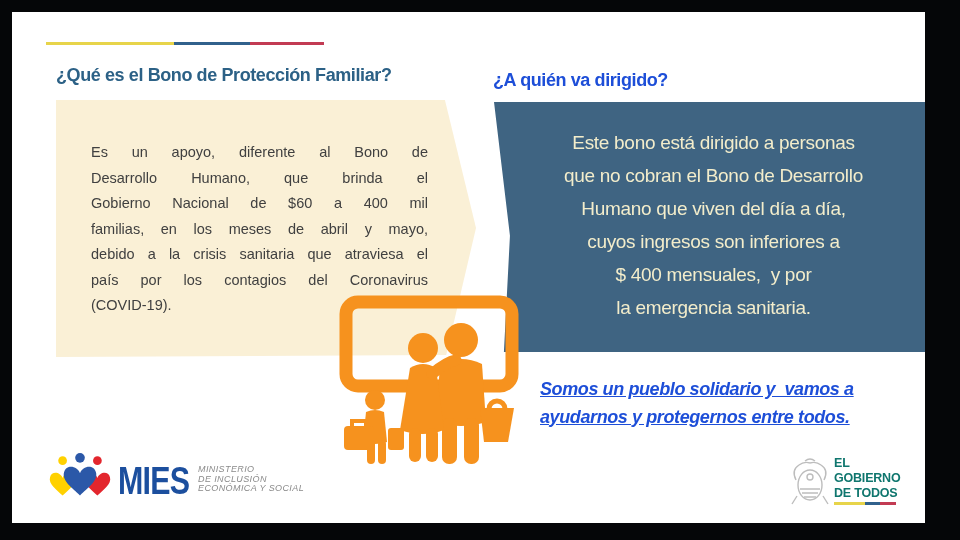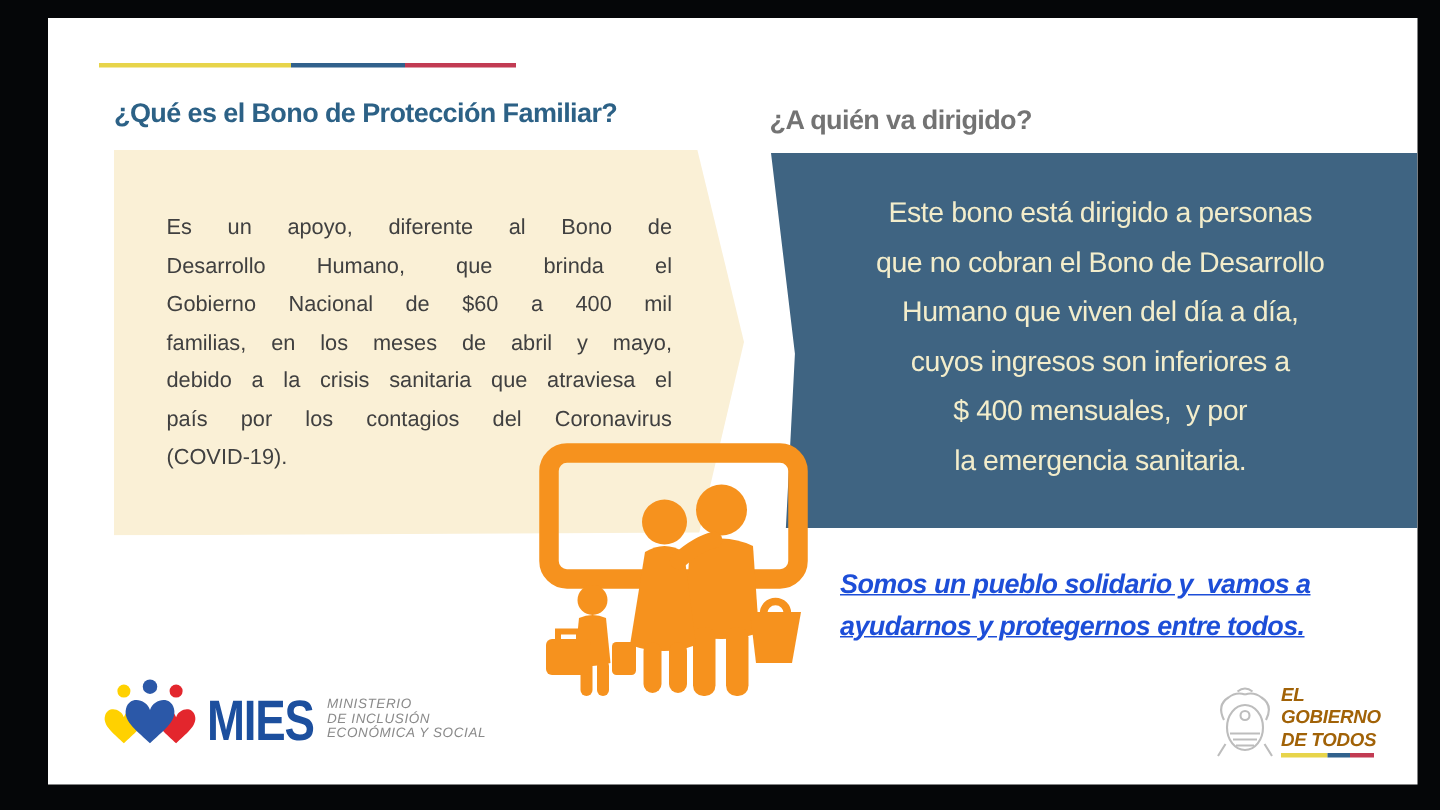--- a/index.html
+++ b/index.html
@@ -1,18 +1,18 @@
 <!DOCTYPE html>
 <html><head>
 <meta charset="utf-8">
 <style>
   html,body{margin:0;padding:0;background:#000;}
   .stage{position:relative;width:960px;height:540px;background:#050608;overflow:hidden;
          font-family:"Liberation Sans", sans-serif;}
-  .slide{position:absolute;left:32px;top:12px;width:913px;height:511px;background:#ffffff;}
+  .slide{position:absolute;left:12px;top:12px;width:913px;height:511px;background:#ffffff;}
   .abs{position:absolute;}
 
   .flag-line{left:34px;top:30px;width:278px;height:3px;display:flex;}
   .flag-line span{display:block;height:100%;}
   .fy{width:128px;} .fb{width:76px;} .fr{width:74px;}
 
   .heading{font-weight:bold;font-size:18px;letter-spacing:-0.4px;white-space:pre;}
   .h-left{left:44px;top:53px;}
   .h-right{left:481px;top:58px;}
 
@@ -53,21 +53,21 @@
   <div class="slide">
 
     <div class="abs flag-line">
       <span class="fy" style="background-color: rgb(231, 212, 74);"></span>
       <span class="fb" style="background-color: rgb(49, 97, 140);"></span>
       <span class="fr" style="background-color: rgb(194, 59, 83);"></span>
     </div>
 
     <div class="abs heading h-left" style="color: rgb(44, 97, 134);">¿Qué es el Bono de Protección Familiar?</div>
 
-    <div class="abs heading h-right" style="color: #737373;">¿A quién va dirigido?</div>
+    <div class="abs heading h-right" style="color: #1d4ed8;">¿A quién va dirigido?</div>
 
     <div class="abs cream-box" style="background-color: rgb(250, 240, 214);">
       <div class="cream-text" style="color: #404040;">Es un apoyo, diferente al Bono de
 Desarrollo Humano, que brinda el
 Gobierno Nacional de $60 a 400 mil
 familias, en los meses de abril y mayo,
 debido a la crisis sanitaria que atraviesa el
 país por los contagios del Coronavirus
 (COVID-19).</div>
     </div>
@@ -128,21 +128,21 @@
         <ellipse cx="22" cy="29" rx="12" ry="15"></ellipse>
         <circle cx="22" cy="21" r="3"></circle>
         <path d="M12,33 h20 M14,37 h16 M16,41 h12"></path>
         <path d="M8,24 Q3,14 11,9 Q16,5 22,7"></path>
         <path d="M36,24 Q41,14 33,9 Q28,5 22,7"></path>
         <path d="M17,5 Q22,1 27,5"></path>
         <path d="M9,40 L4,48 M35,40 L40,48"></path>
       </g>
     </svg>
 
-    <div class="abs gob-text" style="color: #a16207; font-style: italic;">EL
+    <div class="abs gob-text" style="color: #0f766e;">EL
 GOBIERNO
 DE TODOS</div>
 
     <div class="abs gob-flag">
       <span class="gy" style="background-color: rgb(231, 212, 74);"></span>
       <span class="gb" style="background-color: rgb(49, 97, 140);"></span>
       <span class="gr" style="background-color: rgb(194, 59, 83);"></span>
     </div>
 
   </div>

